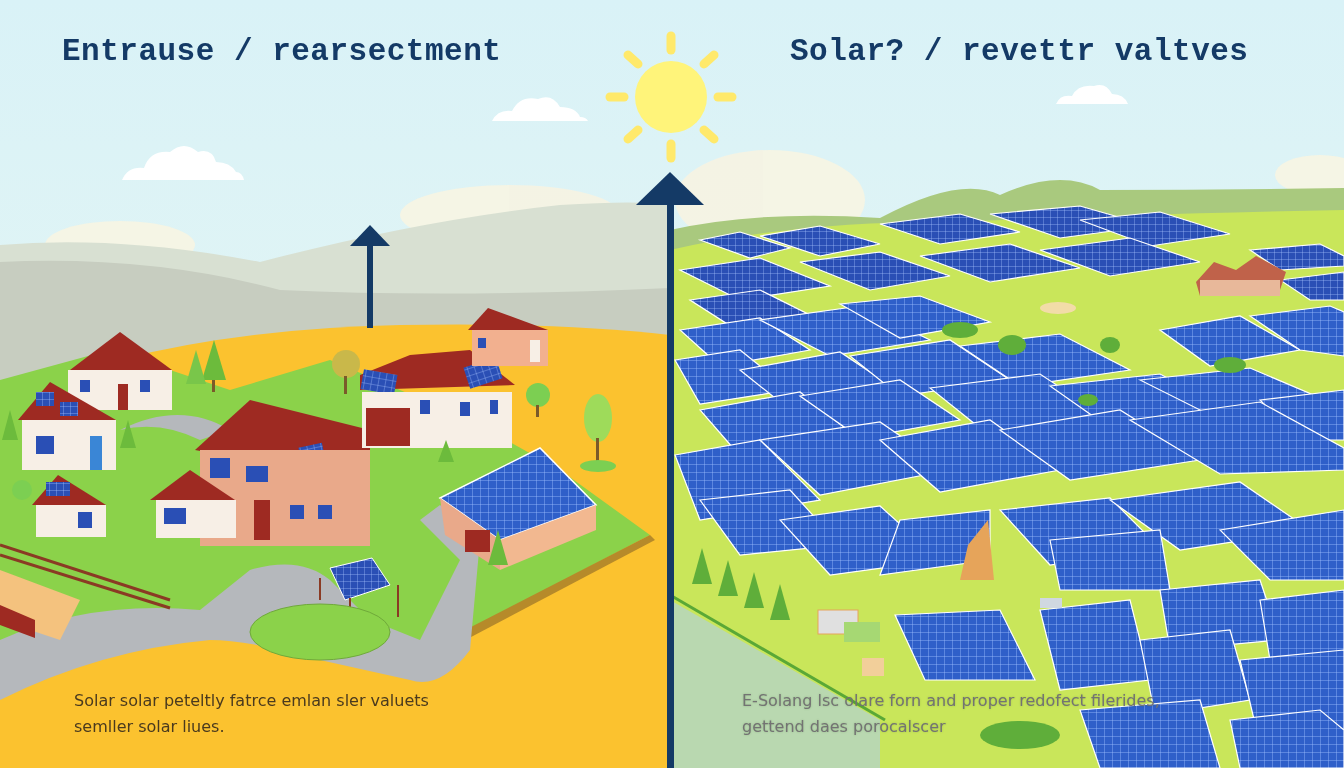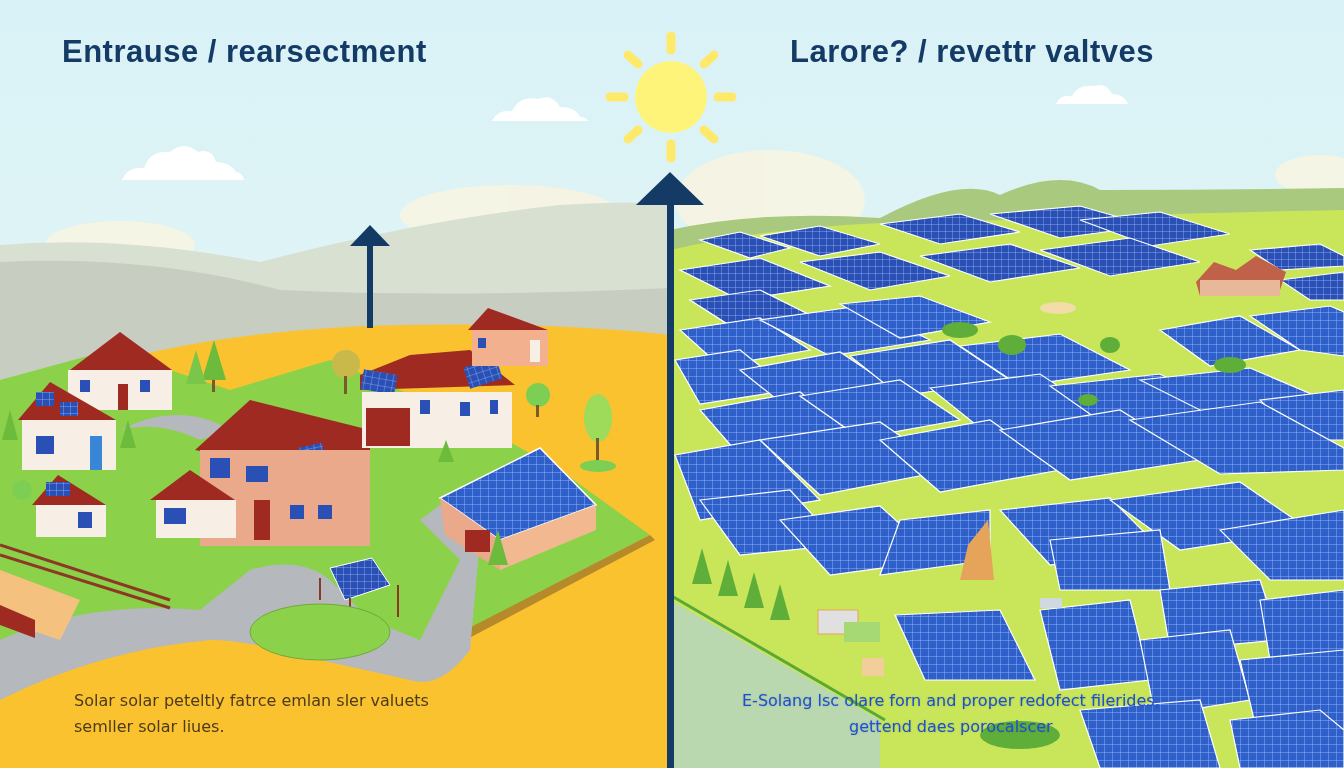--- a/index.html
+++ b/index.html
@@ -1,23 +1,23 @@
 <!DOCTYPE html>
 <html><head>
 <meta charset="utf-8">
 <style>
   html,body{margin:0;padding:0;}
   body{width:1344px;height:768px;overflow:hidden;position:relative;background:#dff3f6;font-family:"Liberation Sans",sans-serif;}
   .scene{position:absolute;left:0;top:0;width:1344px;height:768px;}
-  .title{position:absolute;top:34px;font-family:Liberation Sans, sans-serif;font-weight:bold;font-size:31px;color:#143a66;letter-spacing:0.5px;white-space:nowrap;}
+  .title{position:absolute;top:34px;font-family:Liberation Mono, monospace;font-weight:bold;font-size:31px;color:#143a66;letter-spacing:0.5px;white-space:nowrap;}
   .title.left{left:62px;}
   .title.right{left:790px;}
   .caption{position:absolute;font-family:"DejaVu Sans",sans-serif;font-size:16px;line-height:26px;white-space:pre-line;}
   .caption.left{left:74px;top:688px;color:#4a3a1e;}
-  .caption.right{left:742px;top:688px;color:#1d4ed8;text-shadow:0 0 2px rgba(60,100,40,0.3);text-align:center;}
+  .caption.right{left:742px;top:688px;color:#737373;text-shadow:0 0 2px rgba(60,100,40,0.3);}
   svg{display:block;}
 </style>
 </head>
 <body>
 
 <div class="scene">
 <svg width="1344" height="768" viewBox="0 0 1344 768">
   <defs>
     <pattern id="cells" width="8" height="8" patternUnits="userSpaceOnUse">
       <rect width="8" height="8" fill="#2f5fc9"></rect>
@@ -253,21 +253,21 @@
       <line x1="628" y1="55" x2="638" y2="64"></line>
       <line x1="704" y1="130" x2="714" y2="139"></line>
       <line x1="714" y1="55" x2="704" y2="64"></line>
       <line x1="638" y1="130" x2="628" y2="139"></line>
     </g>
   </g>
 </svg>
 </div>
 
 <h1 class="title left">Entrause / rearsectment</h1>
-<h1 class="title right">Larore? / revettr valtves</h1>
+<h1 class="title right">Solar? / revettr valtves</h1>
 
 <p class="caption left">Solar solar peteltly fatrce emlan sler valuets
 semller solar liues.</p>
 <p class="caption right">E-Solang lsc olare forn and proper redofect filerides,
 gettend daes porocalscer</p>
 
 <style>
   h1.title{margin:0;}
   p.caption{margin:0;}
 </style>

